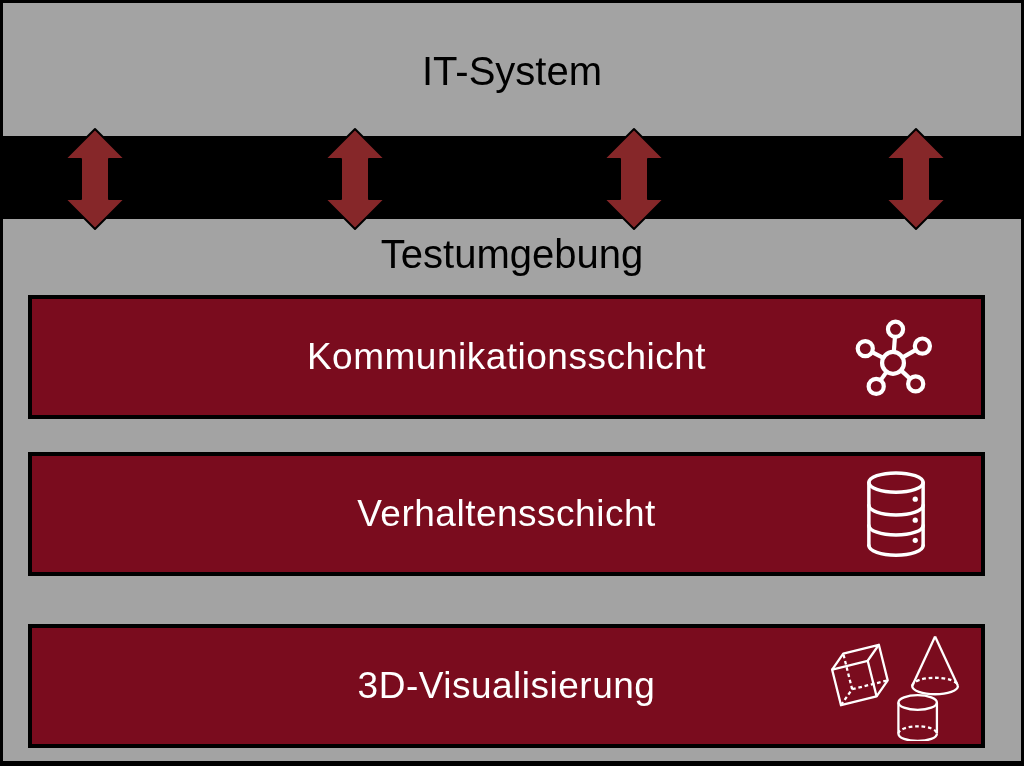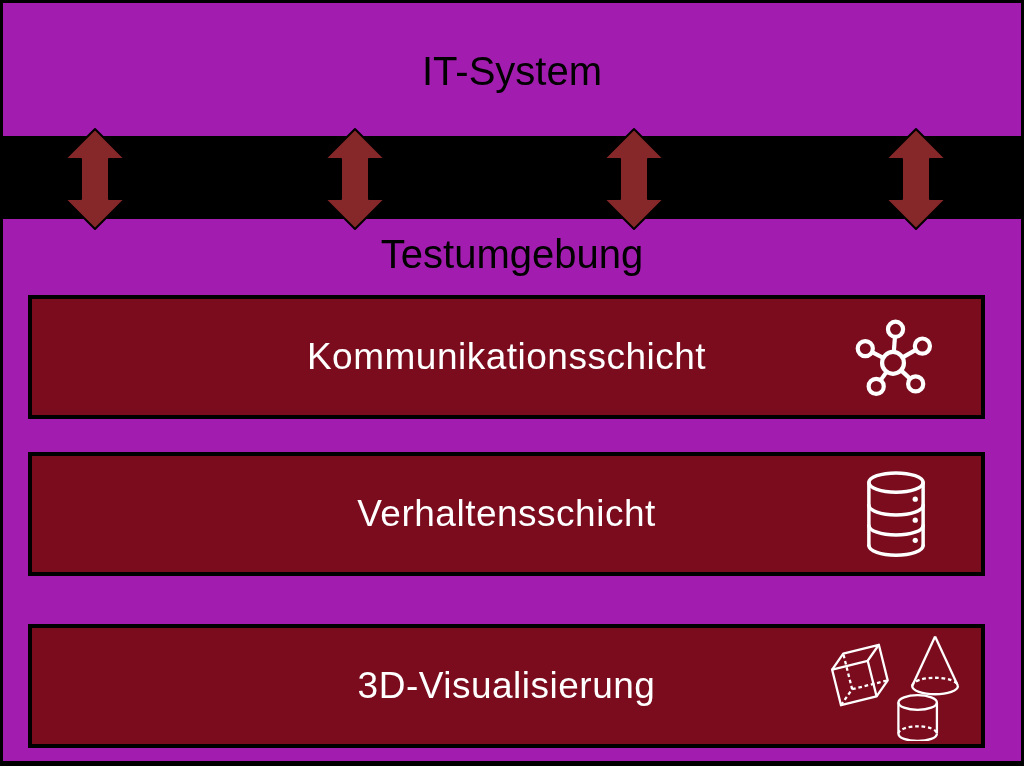--- a/index.html
+++ b/index.html
@@ -1,17 +1,17 @@
 <!DOCTYPE html>
 <html style="--layer-fill: #7A0C1E; --arrow-fill: #862729; --band-fill: #000000; --frame-border: #000000; --layer-text: #FFFFFF; --heading-text: #000000; --icon-stroke: #FFFFFF;"><head>
 <meta charset="utf-8">
 <style>
   html,body{margin:0;padding:0;background:#fff;}
   .stage{
-    position:relative;width:1024px;height:766px;background:#a21caf;overflow:hidden;
+    position:relative;width:1024px;height:766px;background:#a3a3a3;overflow:hidden;
     font-family:"Liberation Sans", sans-serif;
   }
   .frame{
     position:absolute;inset:0;border:3px solid var(--frame-border,#000);
     border-bottom-width:5px;box-sizing:border-box;pointer-events:none;z-index:4;
   }
   .title{
     position:absolute;left:0;width:100%;text-align:center;
     color:var(--heading-text,#000);font-size:40px;line-height:1.05;z-index:3;
   }

